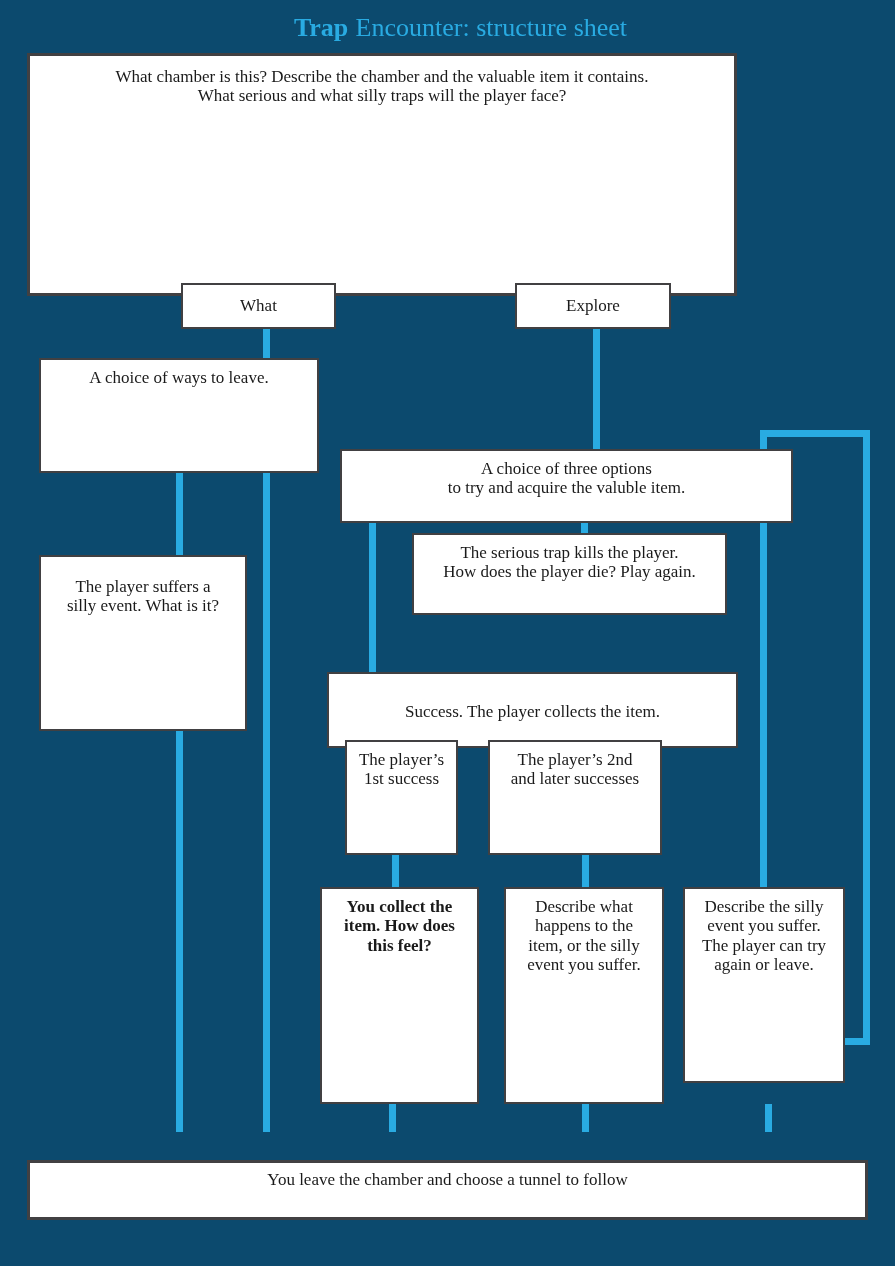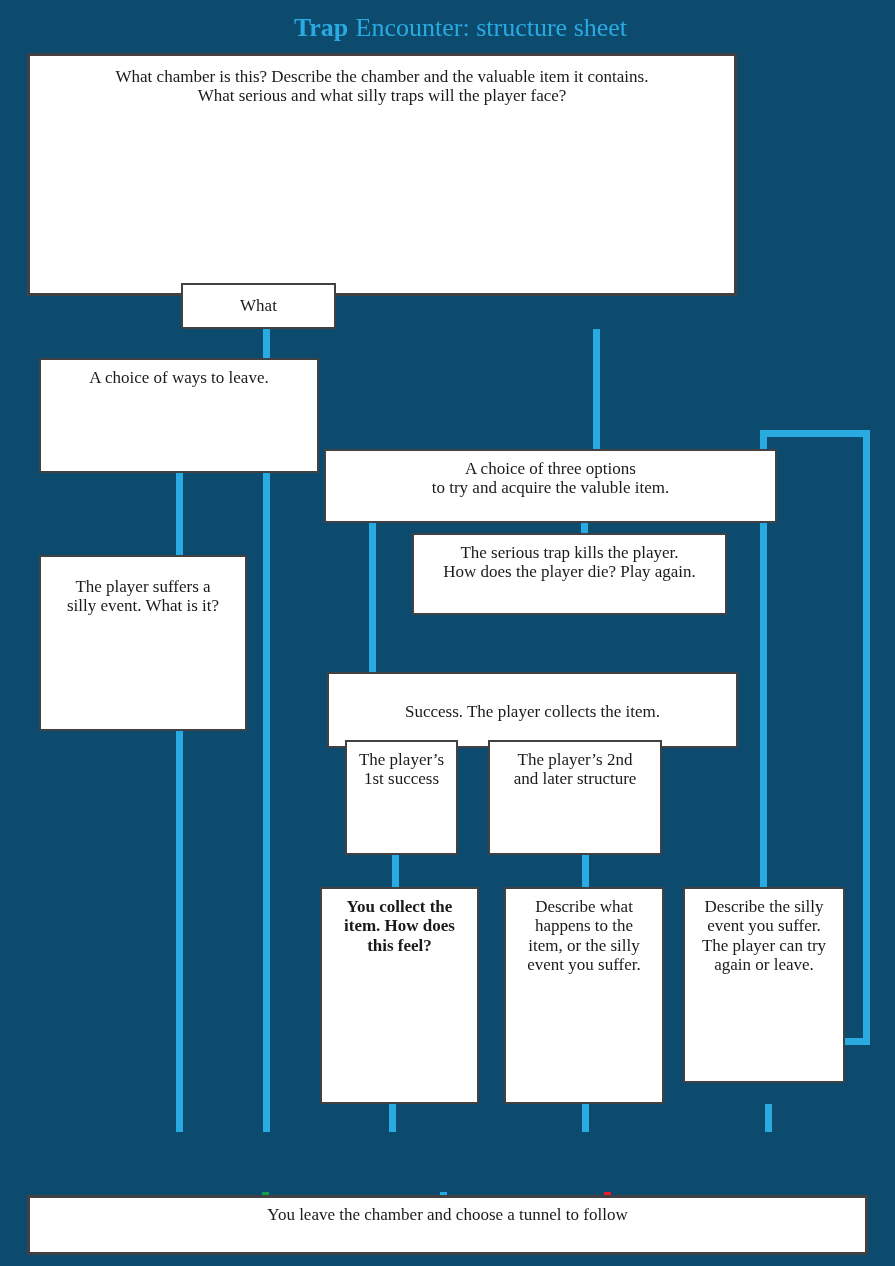--- a/index.html
+++ b/index.html
@@ -36,29 +36,29 @@
     padding-top:8px;
   }
   .box.thick{border-width:3px;}
   .box.vcenter{align-items:center;padding-top:0;}
   
   #b-chamber {left:27px; top:53px;  width:710px;height:243px;padding-top:11px;}
   #b-leave   {left:181px;top:283px; width:155px;height:46px;}
   #b-explore {left:515px;top:283px; width:156px;height:46px;}
   #b-ways    {left:39px; top:358px; width:280px;height:115px;}
   #b-silly   {left:39px; top:555px; width:208px;height:176px;padding-top:20px;}
-  #b-options {left:324px;top:449px; width:453px;height:74px;}
+  #b-options {left:340px;top:449px; width:453px;height:74px;}
   #b-serious {left:412px;top:533px; width:315px;height:82px;}
   #b-success {left:327px;top:672px; width:411px;height:76px;padding-top:28px;}
   #b-first   {left:345px;top:740px; width:113px;height:115px;}
   #b-later   {left:488px;top:740px; width:174px;height:115px;}
   #b-collect {left:320px;top:887px; width:159px;height:217px;font-weight:bold;}
   #b-happens {left:504px;top:887px; width:160px;height:217px;}
   #b-suffer  {left:683px;top:887px; width:162px;height:196px;}
-  #b-tunnel  {left:27px; top:1195px;width:841px;height:60px;padding-top:7px;}
+  #b-tunnel  {left:27px; top:1160px;width:841px;height:60px;padding-top:7px;}
 </style>
 </head>
 <body>
 
 <div class="sheet">
 
   <div class="title">
     <span class="t-bold">Trap</span><span class="t-rest">Encounter: structure sheet</span>
   </div>
 
@@ -76,32 +76,33 @@
   <div class="line" style="left:389px;top:1104px;width:7px;height:28px;"></div>
   <div class="line" style="left:582px;top:1104px;width:7px;height:28px;"></div>
   <div class="line" style="left:765px;top:1104px;width:7px;height:28px;"></div>
   <div class="line green" style="left:262px;top:1192px;width:7px;height:24px;"></div>
   <div class="line" style="left:440px;top:1192px;width:7px;height:24px;"></div>
   <div class="line red" style="left:604px;top:1192px;width:7px;height:24px;"></div>
 
   <div class="box thick" id="b-chamber">What chamber is this? Describe the chamber and the valuable item it contains.
 What serious and what silly traps will the player face?</div>
   <div class="box vcenter" id="b-leave">What</div>
+  <div class="box vcenter" id="b-explore">Explore</div>
   <div class="box" id="b-ways">A choice of ways to leave.</div>
   <div class="box" id="b-silly">The player suffers a
 silly event. What is it?</div>
   <div class="box" id="b-options">A choice of three options
 to try and acquire the valuble item.</div>
   <div class="box" id="b-serious">The serious trap kills the player.
 How does the player die? Play again.</div>
   <div class="box" id="b-success">Success. The player collects the item.</div>
   <div class="box" id="b-first">The player’s
 1st success</div>
   <div class="box" id="b-later">The player’s 2nd
-and later structure</div>
+and later successes</div>
   <div class="box" id="b-collect">You collect the
 item. How does
 this feel?</div>
   <div class="box" id="b-happens">Describe what
 happens to the
 item, or the silly
 event you suffer.</div>
   <div class="box" id="b-suffer">Describe the silly
 event you suffer.
 The player can try

